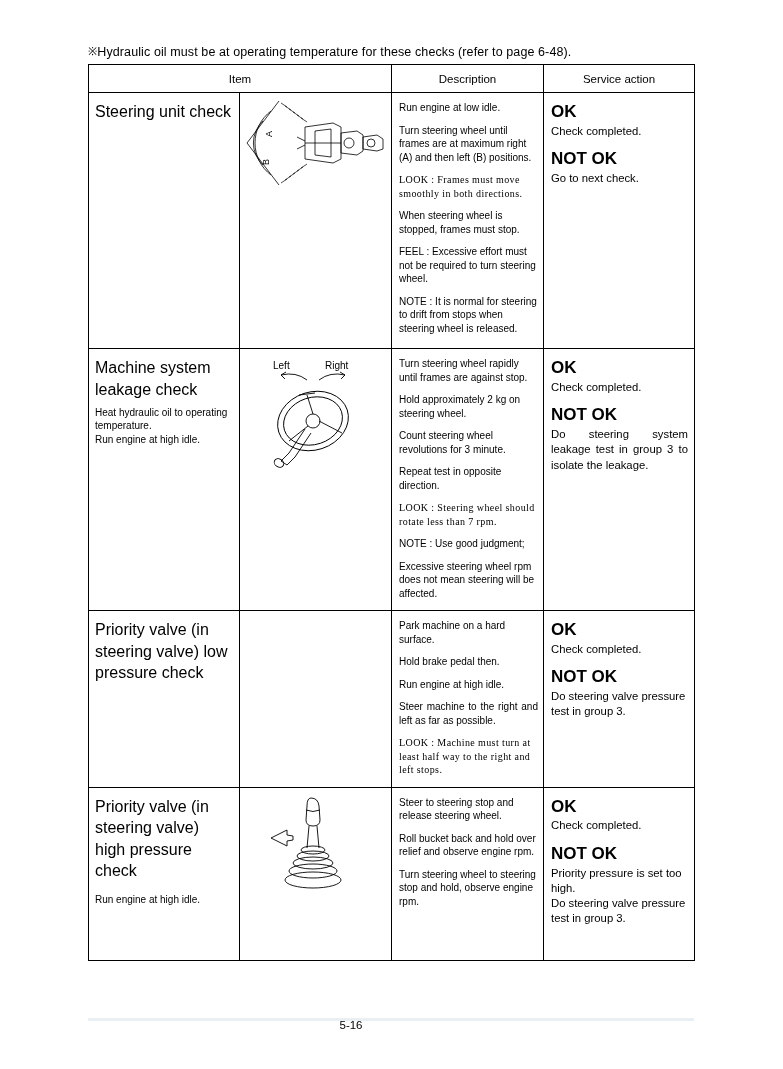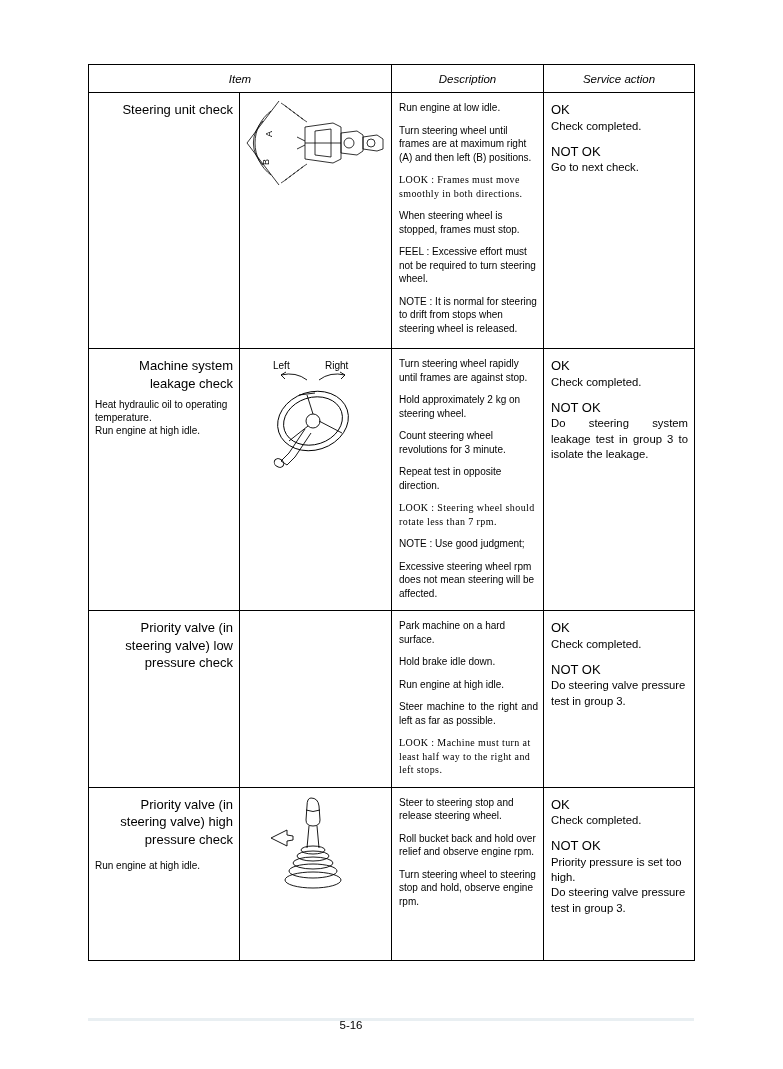--- a/index.html
+++ b/index.html
@@ -46,21 +46,20 @@
     border: 1px solid #000000;
     vertical-align: top;
     padding: 0;
     font-weight: normal;
   }
   table.checks thead th {
     text-align: center;
     font-size: 11.5px;
     height: 27px;
     vertical-align: middle;
-    font-style: italic;
   }
   .col-item { width: 151px; }
   .col-fig { width: 152px; }
   .col-desc { width: 152px; }
   .col-action { width: 151px; }
 
   .cell-pad {
     padding: 8px 6px 10px 6px;
     font-size: 11.3px;
     line-height: 1.32;
@@ -69,40 +68,40 @@
     padding: 8px 5px 10px 7px;
     font-size: 10px;
     line-height: 1.35;
   }
   .cell-pad-action {
     padding: 8px 6px 10px 7px;
     font-size: 11.3px;
     line-height: 1.35;
   }
   .item-title {
-    font-size: 13px;
+    font-size: 16px;
     line-height: 1.35;
-    text-align: right;
   }
   .item-sub {
     font-size: 10px;
     line-height: 1.32;
   }
   .gap-6 { height: 6px; }
   .gap-10 { height: 11px; }
   .desc-p {
     margin: 0 0 9px 0;
   }
   .desc-p:last-child { margin-bottom: 0; }
   .kw-tight {
     letter-spacing: 0.4px;
     font-family: Liberation Serif, serif;
   }
   .bold-lbl {
-    font-size: 13px;
+    font-size: 17px;
+    font-weight: bold;
   }
   .action-block { margin-bottom: 9px; }
   .action-block:last-child { margin-bottom: 0; }
   .justify { text-align: justify; }
 
   .fig-wrap {
     position: relative;
     width: 100%;
     height: 100%;
     min-height: 60px;
@@ -131,20 +130,23 @@
   .row-steer td { height: 255px; }
   .row-leak td { height: 253px; }
   .row-lowp td { height: 152px; }
   .row-highp td { height: 172px; }
 </style>
 </head>
 <body>
 
 <div class="page">
 
+  <div class="note-line">
+    <span class="note-mark">※</span><span>Hydraulic oil must be at operating temperature for these checks (refer to page 6-48).</span>
+  </div>
 
   <table class="checks">
     <colgroup>
       <col class="col-item">
       <col class="col-fig">
       <col class="col-desc">
       <col class="col-action">
     </colgroup>
     <thead>
       <tr>
@@ -292,21 +294,21 @@
           <div class="cell-pad">
             <div class="item-title">Priority valve (in steering valve) low pressure check</div>
           </div>
         </td>
         <td class="figure-cell">
           <div class="fig-wrap"></div>
         </td>
         <td>
           <div class="cell-pad-desc">
             <p class="desc-p">Park machine on a hard surface.</p>
-            <p class="desc-p">Hold brake idle down.</p>
+            <p class="desc-p">Hold brake pedal then.</p>
             <p class="desc-p">Run engine at high idle.</p>
             <p class="desc-p justify">Steer machine to the right and left as far as possible.</p>
             <p class="desc-p kw-tight">LOOK : Machine must turn at least half way to the right and left stops.</p>
           </div>
         </td>
         <td>
           <div class="cell-pad-action">
             <div class="action-block">
               <div class="bold-lbl">OK</div>
               <div>Check completed.</div>

